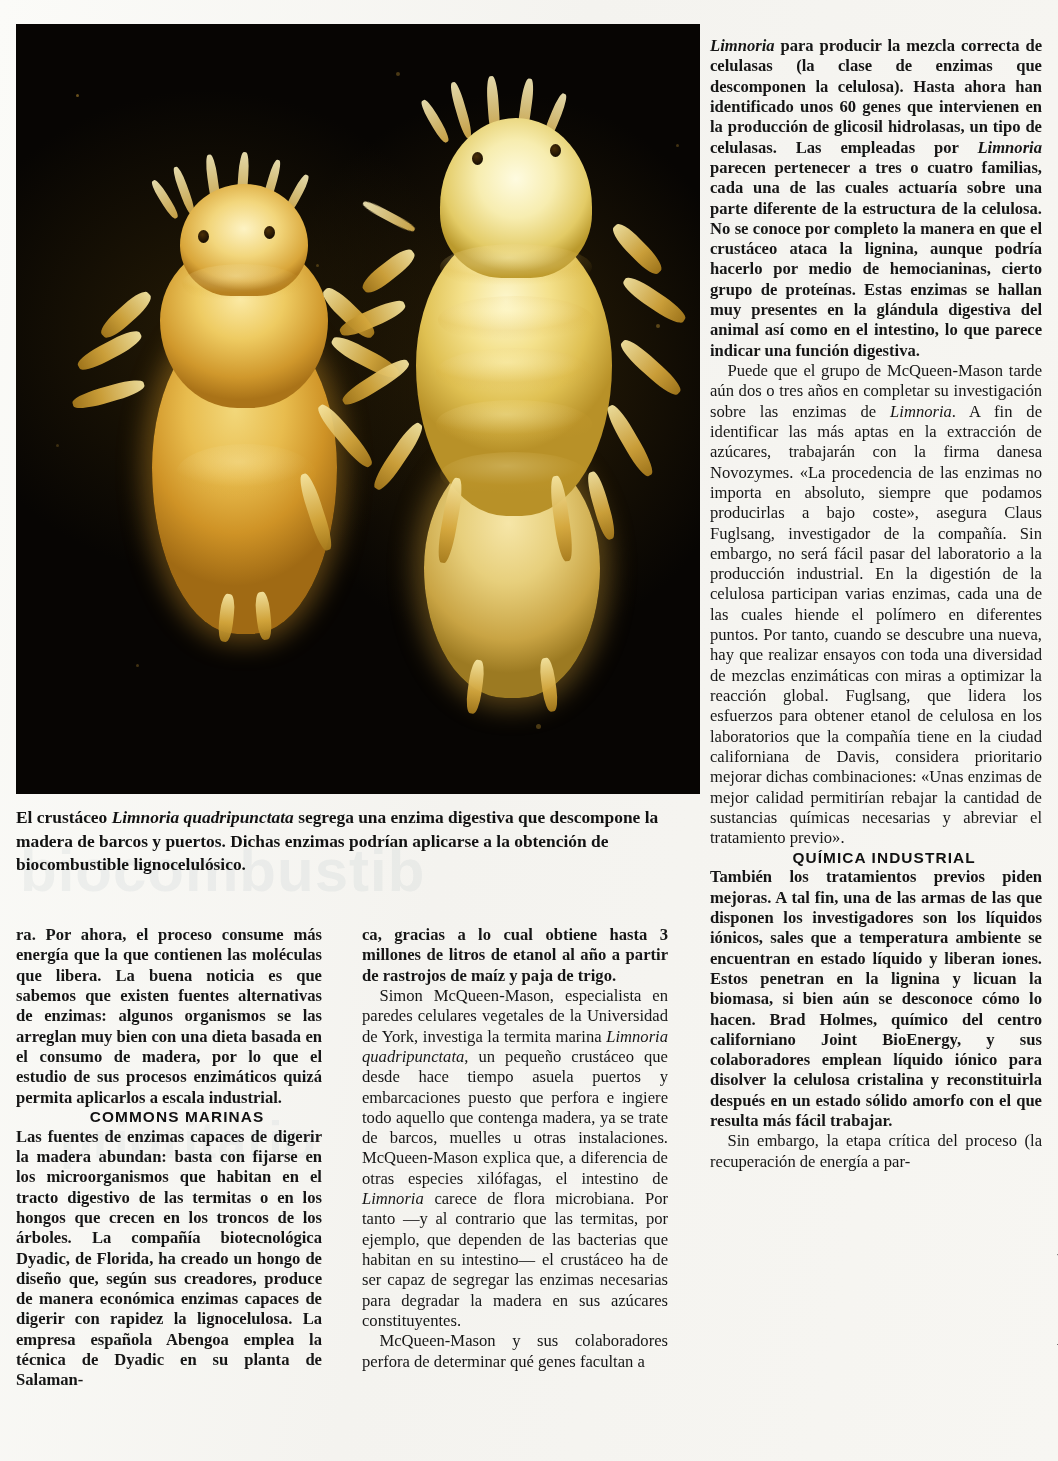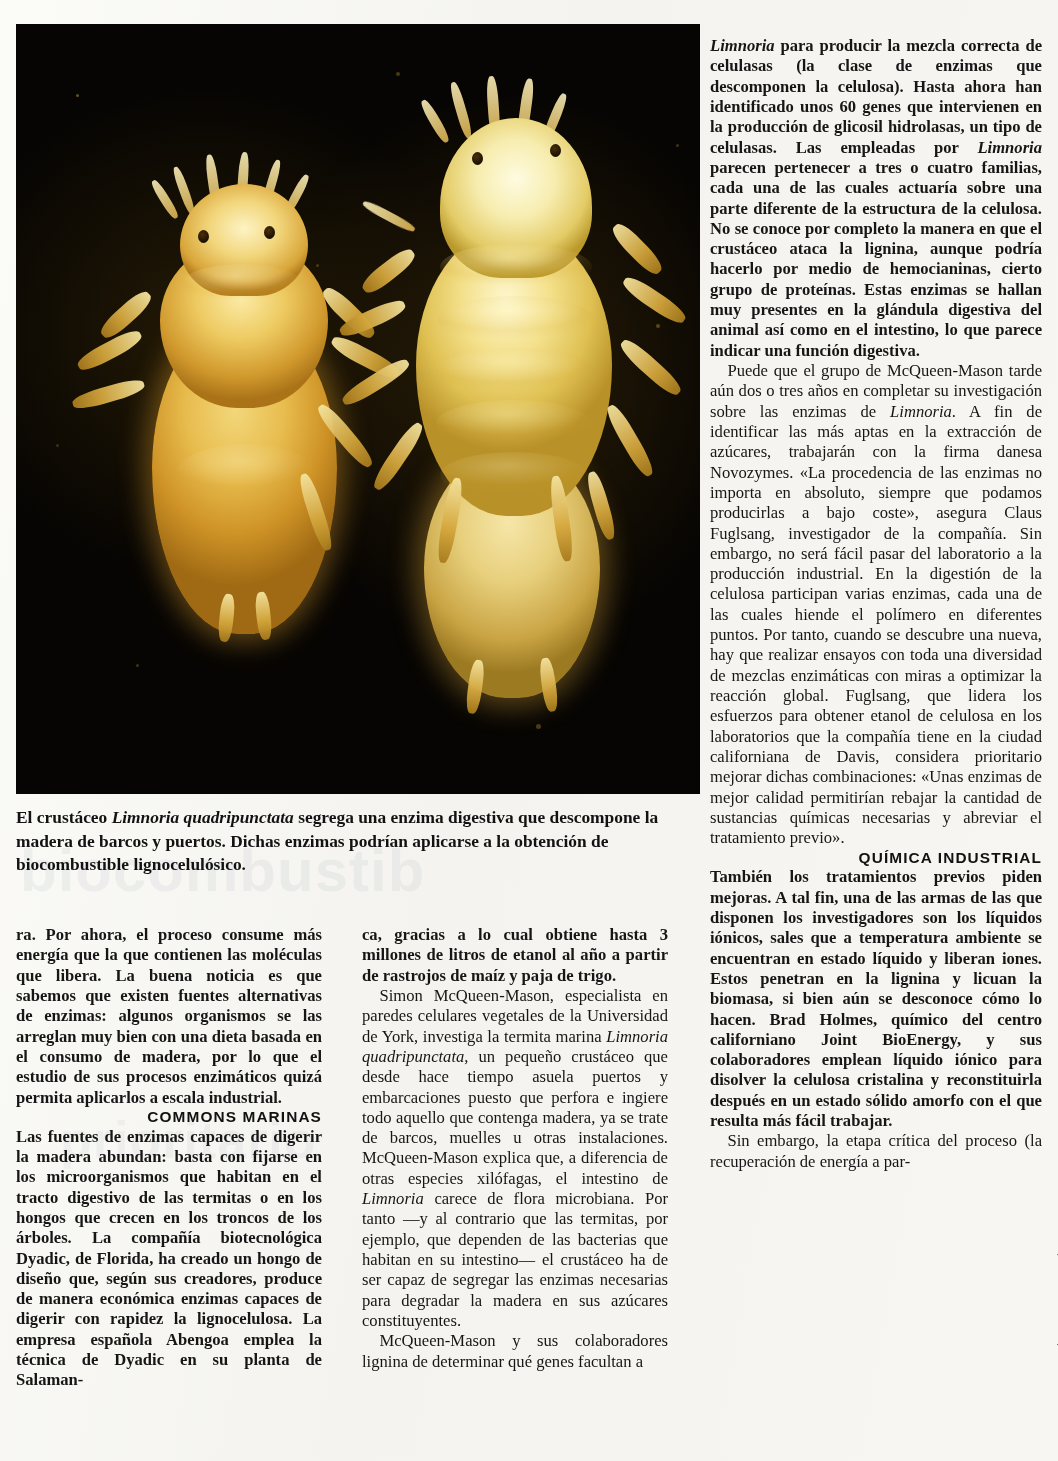--- a/index.html
+++ b/index.html
@@ -212,21 +212,21 @@
     text-indent: 1.05em;
   }
   .col p.first { text-indent: 0; font-weight: bold; }
   .col p i { font-style: italic; }
 
   .section-head {
     font-family: "Liberation Sans", "DejaVu Sans", sans-serif;
     font-weight: 700;
     font-size: 15.4px;
     letter-spacing: 1.1px;
-    text-align: right;
+    text-align: center;
     text-indent: 0;
     margin: 17px 0 3px 0;
     color: #111;
   }
 </style>
 </head>
 <body>
 
 <div class="page">
   <div class="paper-texture"></div>
@@ -320,21 +320,21 @@
 
   <div class="col c1">
     <p class="first">ra. Por ahora, el proceso consume más energía que la que contienen las moléculas que libera. La buena noticia es que sabemos que existen fuentes alternativas de enzimas: algunos organismos se las arreglan muy bien con una dieta basada en el consumo de madera, por lo que el estudio de sus procesos enzimáticos quizá permita aplicarlos a escala industrial.</p>
     <p class="section-head">COMMONS MARINAS</p>
     <p class="first">Las fuentes de enzimas capaces de digerir la madera abundan: basta con fijarse en los microorganismos que habitan en el tracto digestivo de las termitas o en los hongos que crecen en los troncos de los árboles. La compañía biotecnológica Dyadic, de Florida, ha creado un hongo de diseño que, según sus creadores, produce de manera económica enzimas capaces de digerir con rapidez la lignocelulosa. La empresa española Abengoa emplea la técnica de Dyadic en su planta de Salaman-</p>
   </div>
 
   <div class="col c2" id="col-middle">
       <p class="first"><span>ca, gracias a lo cual obtiene hasta 3 millones de litros de etanol al año a partir de rastrojos de maíz y paja de trigo.</span></p>
       <p><span>Simon McQueen-Mason, especialista en paredes celulares vegetales de la Universidad de York, investiga la termita marina </span><i>Limnoria quadripunctata</i><span>, un pequeño crustáceo que desde hace tiempo asuela puertos y embarcaciones puesto que perfora e ingiere todo aquello que contenga madera, ya se trate de barcos, muelles u otras instalaciones. McQueen-Mason explica que, a diferencia de otras especies xilófagas, el intestino de </span><i>Limnoria</i><span> carece de flora microbiana. Por tanto —y al contrario que las termitas, por ejemplo, que dependen de las bacterias que habitan en su intestino— el crustáceo ha de ser capaz de segregar las enzimas necesarias para degradar la madera en sus azúcares constituyentes.</span></p>
-      <p><span>McQueen-Mason y sus colaboradores lignina de determinar qué genes facultan a</span></p>
+      <p><span>McQueen-Mason y sus colaboradores perfora de determinar qué genes facultan a</span></p>
     </div>
 
   <div class="col c3" id="col-right">
       <p class="first"><i>Limnoria</i><span> para producir la mezcla correcta de celulasas (la clase de enzimas que descomponen la celulosa). Hasta ahora han identificado unos 60 genes que intervienen en la producción de glicosil hidrolasas, un tipo de celulasas. Las empleadas por </span><i>Limnoria</i><span> parecen pertenecer a tres o cuatro familias, cada una de las cuales actuaría sobre una parte diferente de la estructura de la celulosa. No se conoce por completo la manera en que el crustáceo ataca la lignina, aunque podría hacerlo por medio de hemocianinas, cierto grupo de proteínas. Estas enzimas se hallan muy presentes en la glándula digestiva del animal así como en el intestino, lo que parece indicar una función digestiva.</span></p>
       <p><span>Puede que el grupo de McQueen-Mason tarde aún dos o tres años en completar su investigación sobre las enzimas de </span><i>Limnoria</i><span>. A fin de identificar las más aptas en la extracción de azúcares, trabajarán con la firma danesa Novozymes. «La procedencia de las enzimas no importa en absoluto, siempre que podamos producirlas a bajo coste», asegura Claus Fuglsang, investigador de la compañía. Sin embargo, no será fácil pasar del laboratorio a la producción industrial. En la digestión de la celulosa participan varias enzimas, cada una de las cuales hiende el polímero en diferentes puntos. Por tanto, cuando se descubre una nueva, hay que realizar ensayos con toda una diversidad de mezclas enzimáticas con miras a optimizar la reacción global. Fuglsang, que lidera los esfuerzos para obtener etanol de celulosa en los laboratorios que la compañía tiene en la ciudad californiana de Davis, considera prioritario mejorar dichas combinaciones: «Unas enzimas de mejor calidad permitirían rebajar la cantidad de sustancias químicas necesarias y abreviar el tratamiento previo».</span></p>
       <p class="section-head">QUÍMICA INDUSTRIAL</p>
       <p class="first"><span>También los tratamientos previos piden mejoras. A tal fin, una de las armas de las que disponen los investigadores son los líquidos iónicos, sales que a temperatura ambiente se encuentran en estado líquido y liberan iones. Estos penetran en la lignina y licuan la biomasa, si bien aún se desconoce cómo lo hacen. Brad Holmes, químico del centro californiano Joint BioEnergy, y sus colaboradores emplean líquido iónico para disolver la celulosa cristalina y reconstituirla después en un estado sólido amorfo con el que resulta más fácil trabajar.</span></p>
       <p><span>Sin embargo, la etapa crítica del proceso (la recuperación de energía a par-</span></p>
     </div>
 

